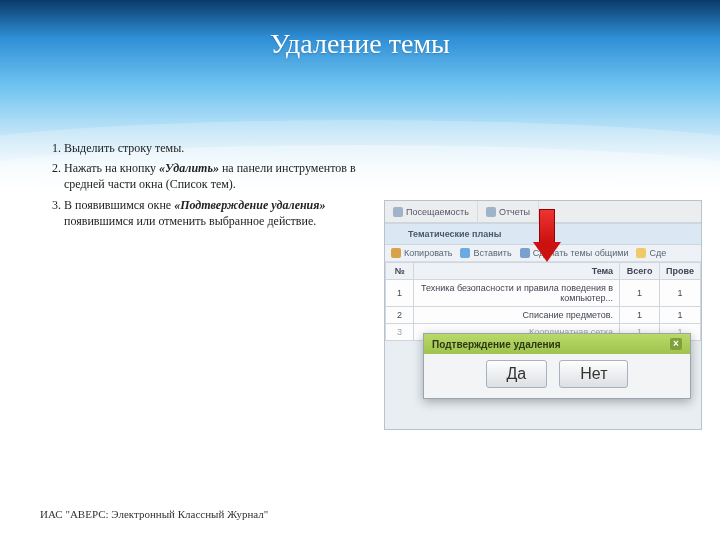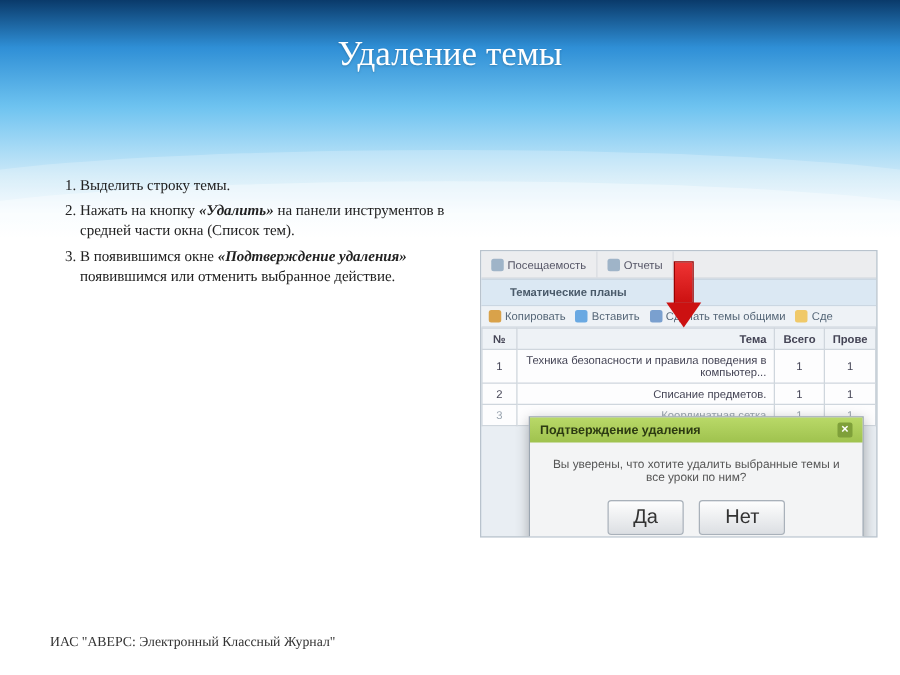--- a/index.html
+++ b/index.html
@@ -291,21 +291,20 @@
   <div class="arrow">
     <div class="shaft"></div>
     <div class="head"></div>
   </div>
 
   <div class="dialog">
     <div class="dlg-title">
       <span>Подтверждение удаления</span>
       <span class="dlg-close">×</span>
     </div>
-    <div class="dlg-body">Вы уверены, что хотите удалить выбранные темы и все уроки по ним?</div>
     <div class="dlg-btns">
       <div class="btn">Да</div>
       <div class="btn">Нет</div>
     </div>
   </div>
 </div>
 
 <div class="footer">ИАС "АВЕРС: Электронный Классный Журнал"</div>
 
 </body></html>

